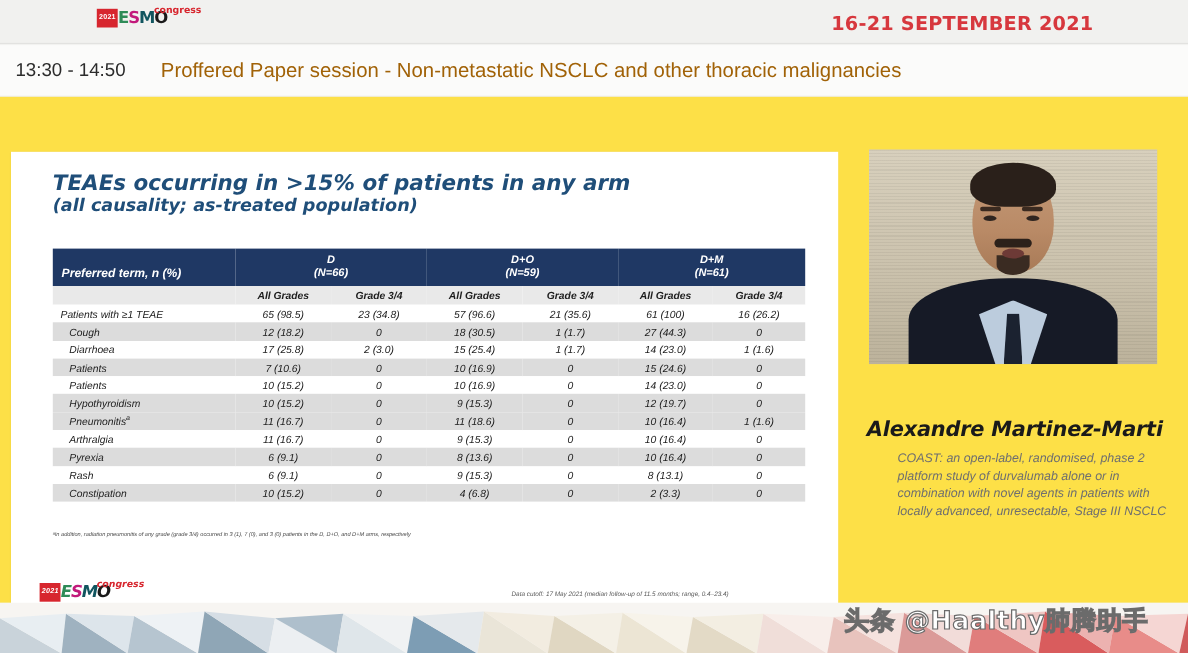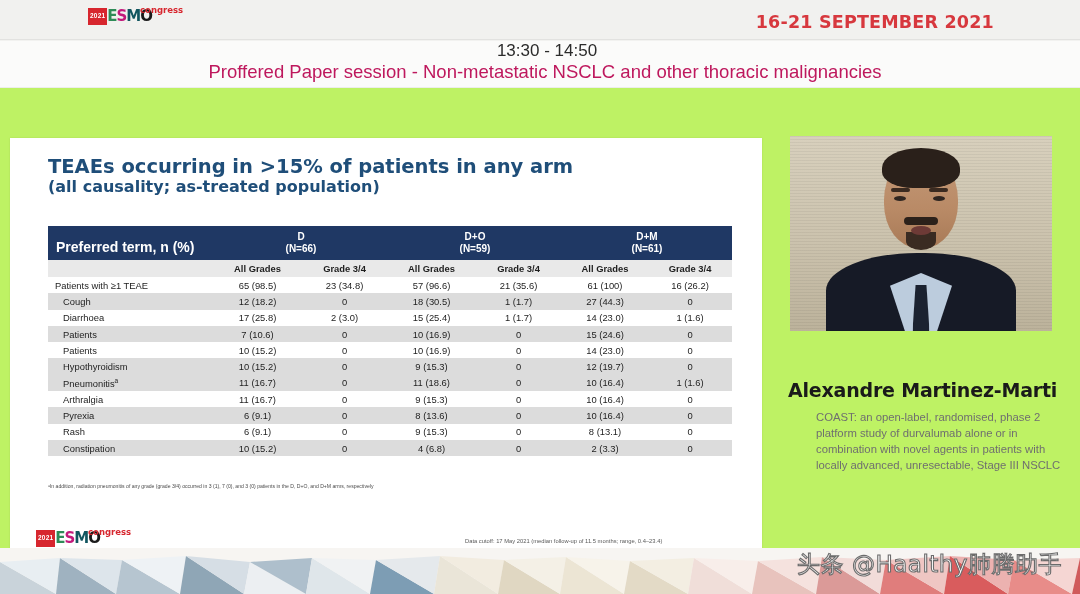--- a/index.html
+++ b/index.html
@@ -52,33 +52,33 @@
     letter-spacing: .2px;
     font-family: "DejaVu Sans", sans-serif;
   }
 
   
   .sessionbar {
     position: absolute; left: 0; top: 41px; width: 1080px; height: 47px;
     background: #fbfbfa;
     display: flex; align-items: center;
     border-bottom: 1px solid #ededeb;
-    flex-direction: column;
   }
   .session-time {
     margin-left: 14px; font-size: 17px; color: #2b2b2b;
   }
   .session-title {
-    margin-left: 10px; font-size: 18.5px; color: #be185d;
+    margin-left: 32px; font-size: 18.5px; color: #a16207;
   }
 
   
   .stage {
     position: absolute; left: 0; top: 88px; width: 1080px; height: 460px;
-    background: #bef264;
+    background: #fde047;
+    font-style: italic;
   }
 
   
   .slide {
     position: absolute; left: 10px; top: 50px; width: 752px; height: 422px;
     background: #ffffff;
     box-shadow: 0 0 2px rgba(0,0,0,.10);
   }
   .slide-title {
     position: absolute; left: 38px; top: 18px; width: 640px;
@@ -98,21 +98,21 @@
     font-family: "Liberation Sans", sans-serif;
   }
   table.teae th, table.teae td { padding: 0; }
   .hdr-main td {
     background: #1f3864; color: #ffffff; height: 34px;
     text-align: center; vertical-align: middle;
     font-weight: bold; font-size: 10px; line-height: 1.18;
   }
   .hdr-main td.pref {
     text-align: left; padding-left: 8px; vertical-align: bottom;
-    padding-bottom: 4px; font-size: 14px;
+    padding-bottom: 4px; font-size: 11px;
   }
   .hdr-sub td {
     background: #e9e9e9; height: 17px; text-align: center;
     font-weight: bold; font-size: 9.4px; color: #1d1d1d;
     vertical-align: middle;
   }
   .hdr-sub td.pref { background: #e9e9e9; }
   tbody tr td { height: 16.3px; text-align: center; vertical-align: middle; font-size: 9.4px;}
   tbody tr td.term { text-align: left; padding-left: 7px; }
   tbody tr td.term.indent { padding-left: 15px; }
@@ -210,22 +210,22 @@
   }
 
   
   .band {
     position: absolute; left: 0; top: 548px; width: 1080px; height: 46px;
     overflow: hidden;
     background: #f6f4f1;
   }
   .band svg { display: block; }
   .watermark {
-    position: absolute; right: 18px; top: 549px;
-    font-size: 23px; color: #ffffff; font-weight: normal;
+    position: absolute; right: 36px; top: 549px;
+    font-size: 23px; color: #ffffff; font-weight: bold;
     -webkit-text-stroke: 1.1px #6b6b6b;
     font-family: "DejaVu Sans", sans-serif;
     letter-spacing: .5px;
     white-space: nowrap;
   }
 </style>
 </head>
 <body>
 
 <div id="app">

